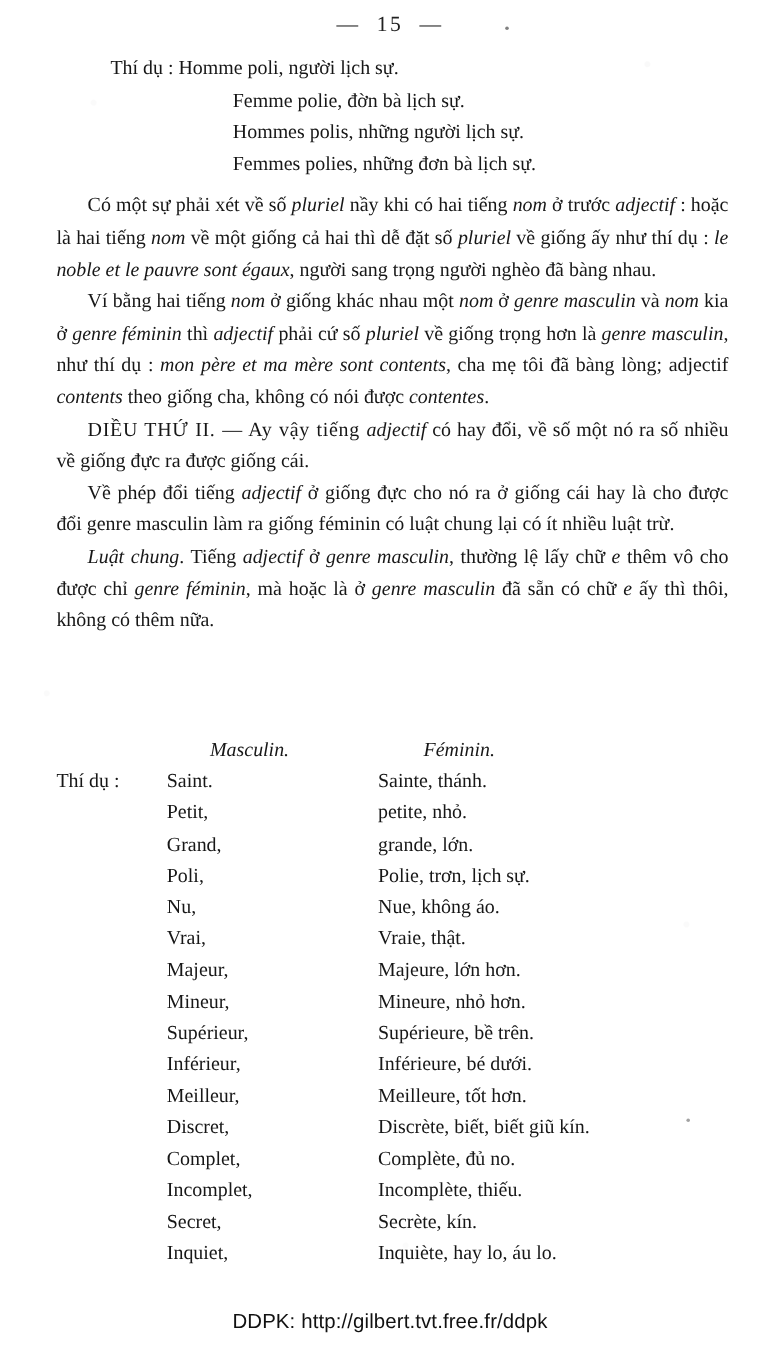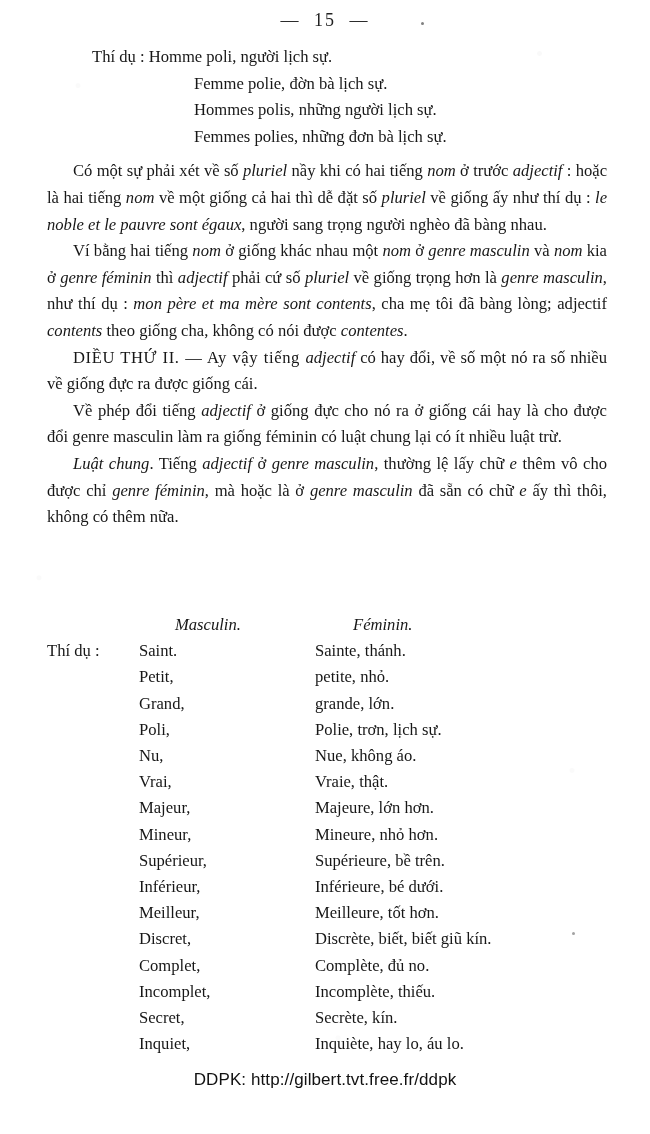--- a/index.html
+++ b/index.html
@@ -136,20 +136,21 @@
 
   
   #footer-band {
     position: absolute;
     left: 0;
     top: 1070px;
     width: 650px;
     height: 64px;
     background: #ffffff;
     display: flex;
+    align-items: center;
     justify-content: center;
   }
   #footer-credit {
     font-family: "Liberation Sans", "DejaVu Sans", sans-serif;
     font-size: 17px;
     color: #111;
     letter-spacing: 0.1px;
   }
 </style>
 </head>

